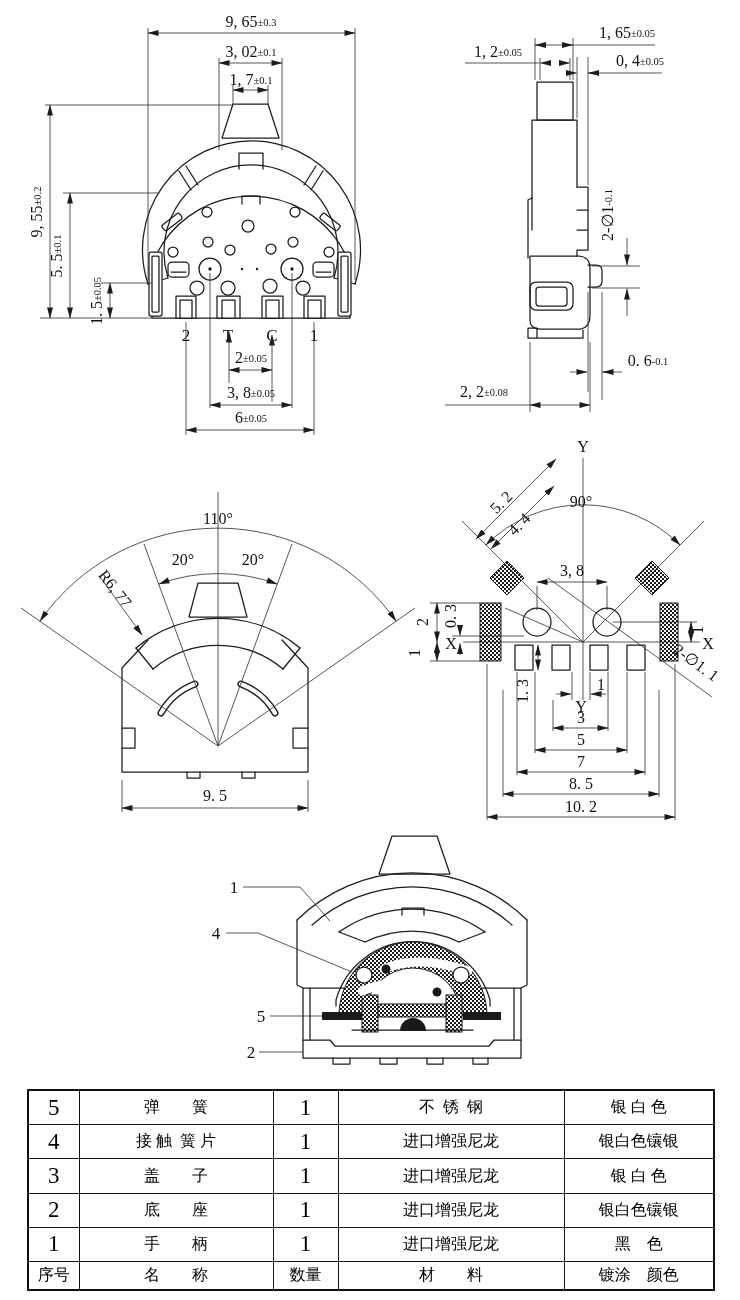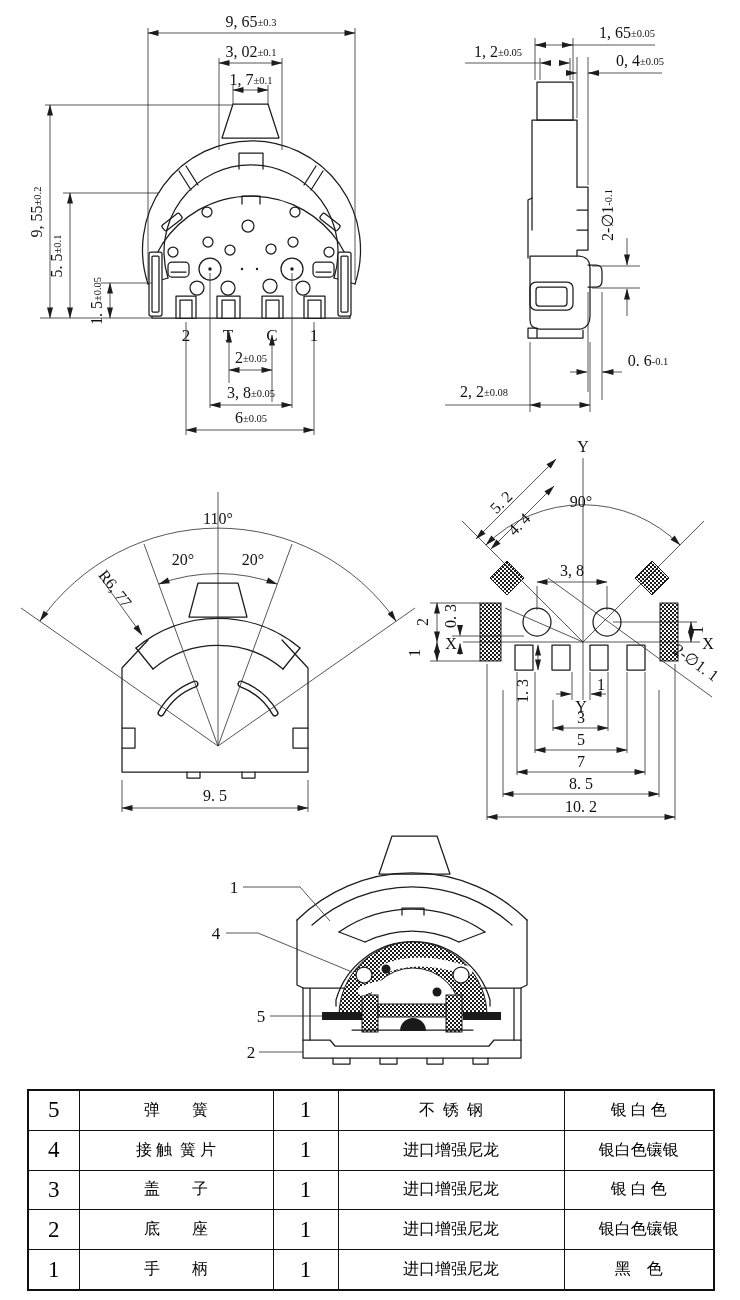--- a/index.html
+++ b/index.html
@@ -351,15 +351,22 @@
     <td>进口增强尼龙</td>
     <td>银白色镶银</td>
   </tr>
   <tr>
     <td class="num">1</td>
     <td>手        柄</td>
     <td class="num">1</td>
     <td>进口增强尼龙</td>
     <td>黑    色</td>
   </tr>
+  <tr>
+    <td>序号</td>
+    <td>名        称</td>
+    <td>数量</td>
+    <td>材        料</td>
+    <td>镀涂    颜色</td>
+  </tr>
 </tbody>
     </table>
 </div>
 
 </body></html>

